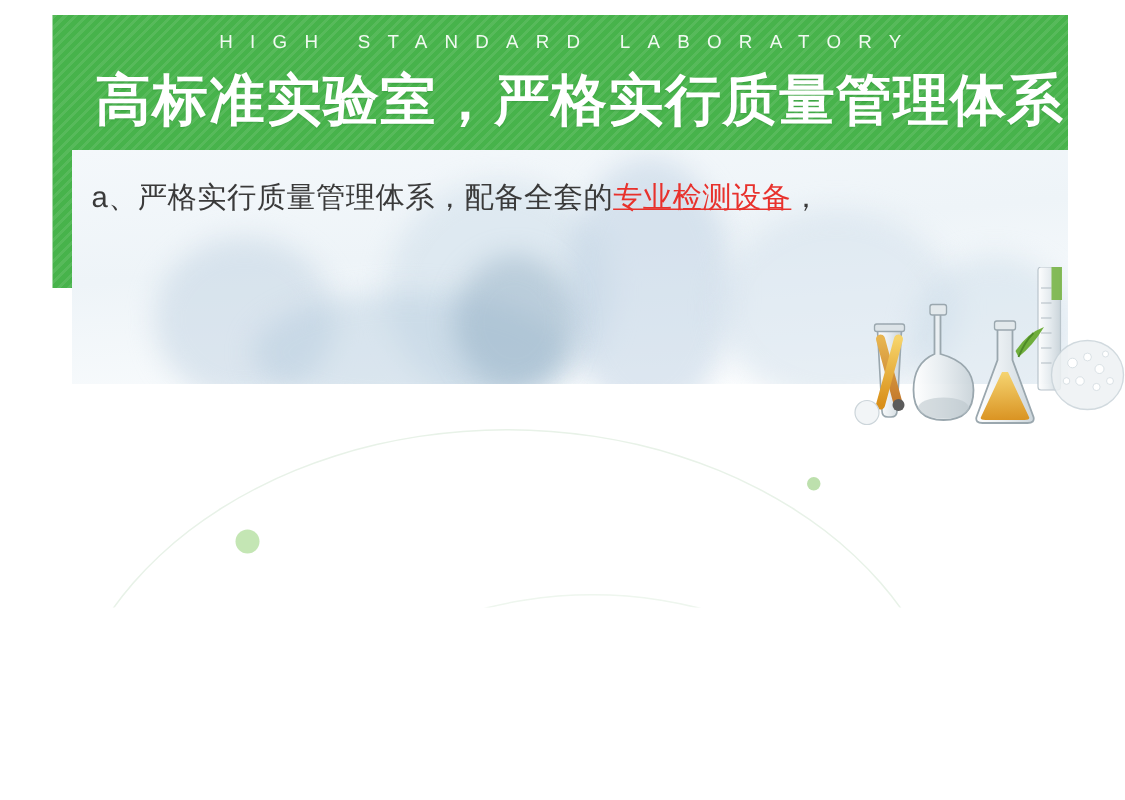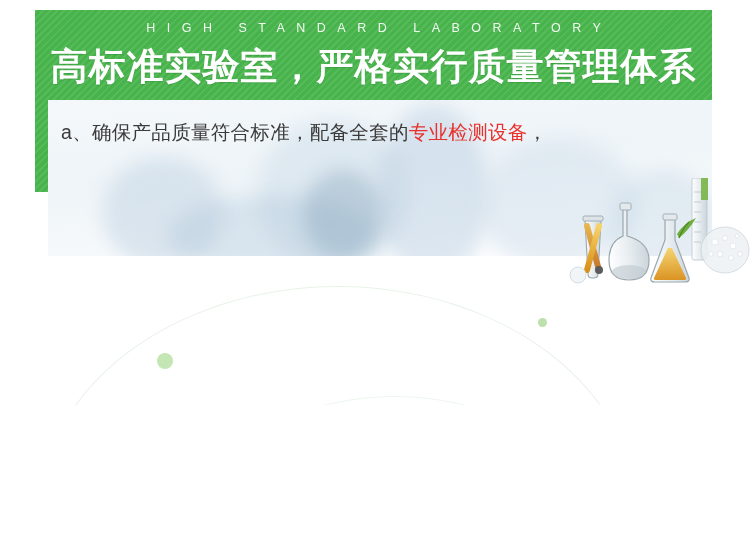--- a/index.html
+++ b/index.html
@@ -38,21 +38,21 @@
     color: rgba(255,255,255,0.92);
     font-size: 12.5px;
     font-weight: 400;
     letter-spacing: 11.5px;
     text-indent: 11.5px;
     font-family: "Liberation Sans", sans-serif;
     white-space: nowrap;
   }
   #main-title {
     position: absolute;
-    left: 0; top: 32px;
+    left: 13px; top: 32px;
     width: 677px;
     text-align: center;
     color: #ffffff;
     font-size: 37px;
     font-weight: bold;
     letter-spacing: 1px;
     font-family: "DejaVu Serif", "Liberation Serif", serif;
     white-space: nowrap;
     text-shadow: 0 1px 1px rgba(0,80,20,0.18);
   }
@@ -80,21 +80,21 @@
     left: 13px; top: 14px;
     width: 640px;
     color: #3a3a3a;
     font-size: 19.5px;
     line-height: 37px;
     font-family: "Liberation Sans", "DejaVu Sans", sans-serif;
     letter-spacing: 0.3px;
     z-index: 4;
   }
   #body-text .ln { white-space: nowrap; }
-  .hl { color: #e8312c; }
+  .hl { color: #e8312c; text-decoration: underline; }
 
   
   #glassware {
     position: absolute;
     left: 565px; top: 178px;
     width: 185px; height: 110px;
     z-index: 6;
   }
 
   
@@ -127,21 +127,21 @@
   <div id="content-panel">
     <div class="panel-blob pb1"></div>
     <div class="panel-blob pb2"></div>
     <div class="panel-blob pb3"></div>
     <div class="panel-blob pb4"></div>
     <div class="panel-blob pb5"></div>
     <div class="panel-blob pb6"></div>
     <div class="panel-blob pb-dark"></div>
 
     <div id="body-text">
-      <div class="ln"><span>a、确保产品质量符合标准，配备全套的</span><span class="hl">专业检测设备</span><span>，</span></div>
+      <div class="ln"><span>a、严格实行质量管理体系，配备全套的</span><span class="hl">专业检测设备</span><span>，</span></div>
     </div>
   </div>
 
   <div id="glassware">
     <svg width="185" height="110" viewBox="0 0 185 110">
       <defs>
         <linearGradient id="glassG" x1="0" y1="0" x2="1" y2="0">
           <stop offset="0%" stop-color="#ffffff" stop-opacity="0.95"></stop>
           <stop offset="45%" stop-color="#e9eef1" stop-opacity="0.9"></stop>
           <stop offset="100%" stop-color="#c9d3d9" stop-opacity="0.95"></stop>

